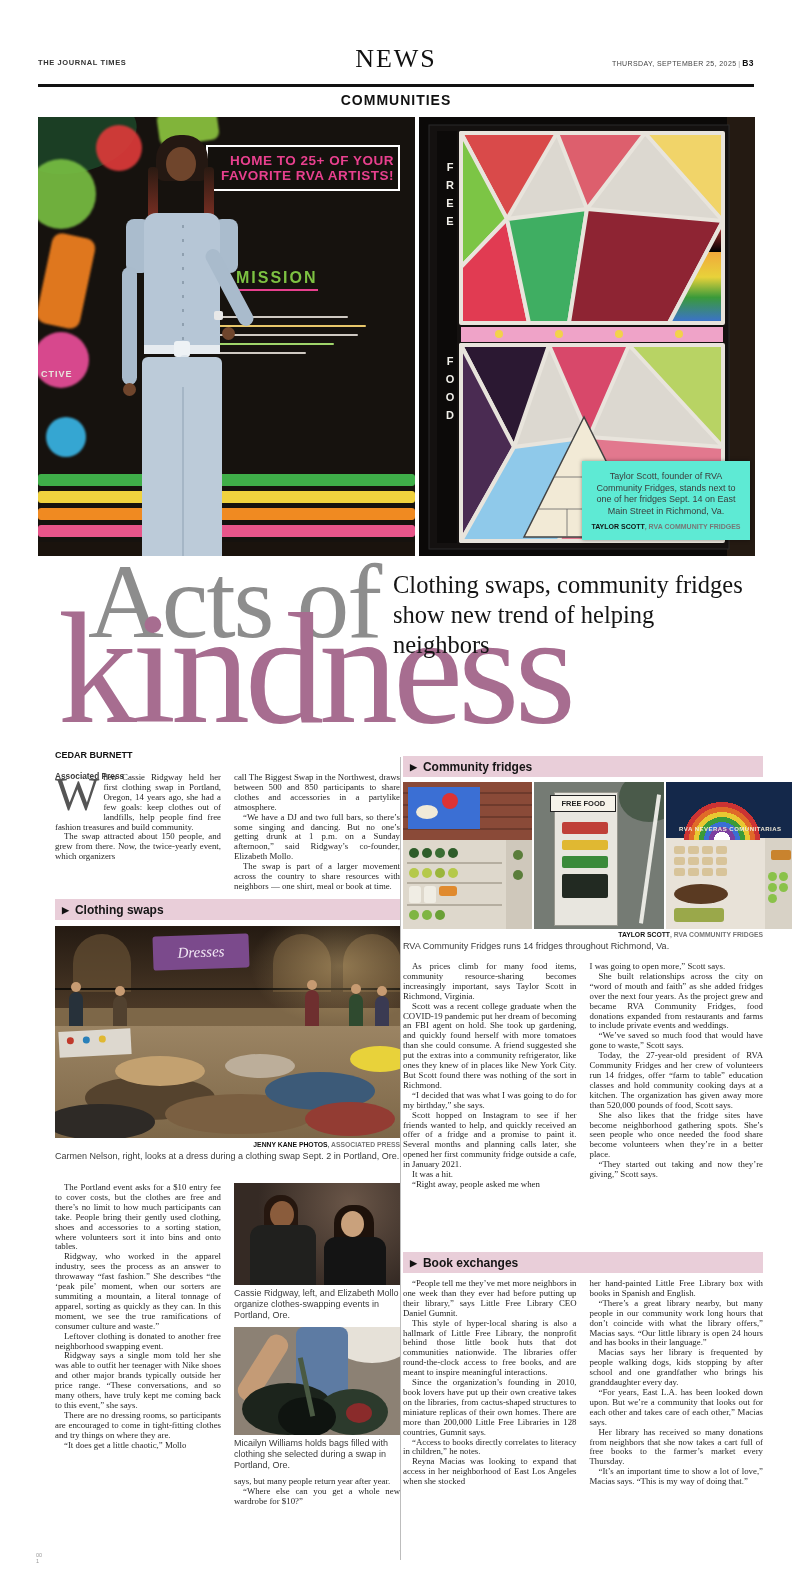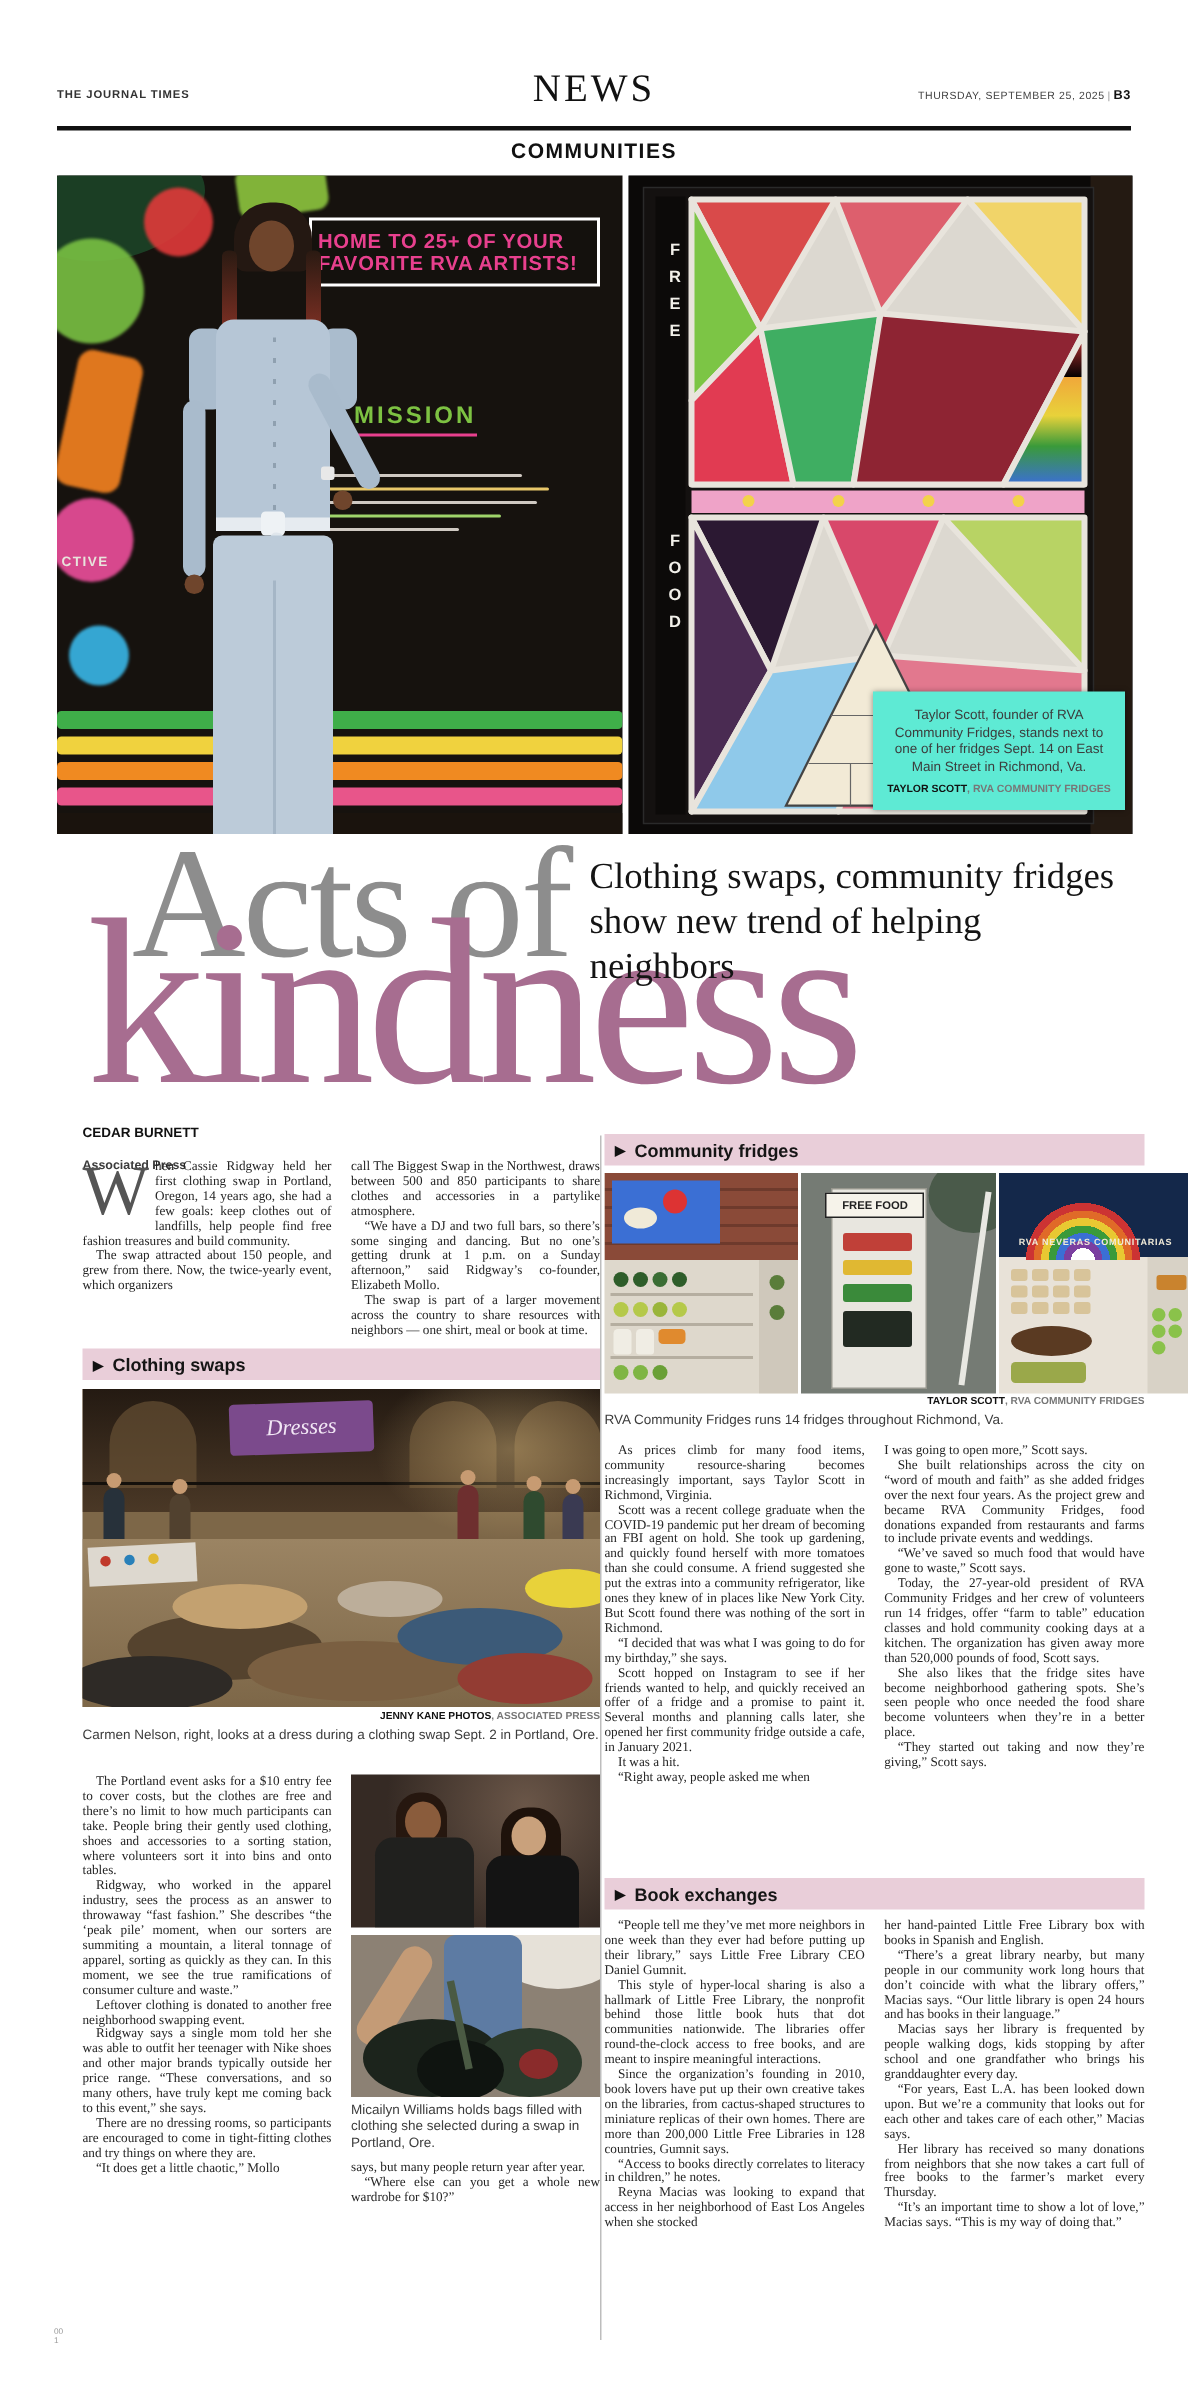--- a/index.html
+++ b/index.html
@@ -12,21 +12,21 @@
   .mast-right .pg{font-weight:bold;font-size:8.5px;color:#111;}
   .mast-right .sep::before{content:"\2009|\2009";color:#999;}
   .mast-rule{position:absolute;left:38px;right:38px;top:84px;height:2.5px;background:#111;}
   .communities{position:absolute;left:0;right:0;top:92px;text-align:center;font:bold 14px "Liberation Sans",sans-serif;letter-spacing:1px;color:#111;}
   
   .hero{position:absolute;left:38px;top:117px;width:717px;height:439px;display:flex;gap:4px;}
   .hero-left{position:relative;width:377px;height:439px;background:#16120e;overflow:hidden;}
   .blob{position:absolute;border-radius:50%;filter:blur(1px);opacity:.9;}
   .palm{position:absolute;left:-20px;top:-15px;width:120px;height:70px;background:#1d4a2a;border-radius:50%;transform:rotate(-15deg);opacity:.8;}
   .sidetext{position:absolute;left:3px;top:240px;font:bold 9px "Liberation Sans",sans-serif;color:#e8e4dc;letter-spacing:1px;margin-top:12px;}
-  .shop-sign{position:absolute;left:168px;top:28px;width:182px;border:2px solid #fff;padding:6px 4px;text-align:left;
+  .shop-sign{position:absolute;left:168px;top:28px;width:182px;border:2px solid #fff;padding:6px 4px;text-align:right;
              font:bold 13.5px/15px "Liberation Sans",sans-serif;color:#e8408e;letter-spacing:.5px;background:rgba(20,16,12,.55);}
   .mission{position:absolute;left:198px;top:152px;font:bold 16px "Liberation Sans",sans-serif;color:#7dc242;letter-spacing:2px;border-bottom:2.5px solid #e8408e;padding-bottom:2px;}
   .scribbles{position:absolute;left:178px;top:192px;}
   .scribbles i{display:block;height:2px;background:#cfc9c2;margin:7px 0;border-radius:2px;}
   .bench{position:absolute;left:0;right:0;bottom:14px;z-index:1;}
   .bench i{display:block;height:12px;margin-bottom:5px;border-radius:3px;}
   .floorbar{position:absolute;left:0;right:0;bottom:0;height:14px;background:#1a130d;z-index:1;}
   .woman{position:absolute;left:80px;top:18px;width:180px;height:421px;z-index:2;}
   .w-hair{position:absolute;left:38px;top:0;width:52px;height:46px;background:#241812;border-radius:24px 24px 8px 8px;}
   .w-strand{position:absolute;top:32px;width:10px;height:88px;background:linear-gradient(#2a1a12,#8a3326 70%,#b0452e);border-radius:4px;}
@@ -317,20 +317,21 @@
       </div>
       <div>
         <div class="duo-photo">
           <div style="position:absolute;left:30px;top:12px;width:34px;height:30px;background:#26170f;border-radius:16px 16px 0 0;"></div>
           <div style="position:absolute;left:36px;top:18px;width:24px;height:27px;background:#8a5c3c;border-radius:50%;"></div>
           <div style="position:absolute;left:16px;top:42px;width:66px;height:60px;background:#20201e;border-radius:12px 12px 0 0;"></div>
           <div style="position:absolute;left:100px;top:22px;width:40px;height:54px;background:#1e120b;border-radius:18px 18px 4px 4px;"></div>
           <div style="position:absolute;left:107px;top:28px;width:23px;height:26px;background:#c9a17c;border-radius:50%;"></div>
           <div style="position:absolute;left:90px;top:54px;width:62px;height:48px;background:#141414;border-radius:12px 12px 0 0;"></div>
         </div>
+        <div class="caption cap-mid">Cassie Ridgway, left, and Elizabeth Mollo organize clothes-swapping events in Portland, Ore.</div>
         <div class="bags-photo">
           <div style="position:absolute;right:-12px;top:-10px;width:80px;height:46px;background:#e6e1d8;border-radius:50%;"></div>
           <div style="position:absolute;left:62px;top:0;width:52px;height:72px;background:#5d7ba3;border-radius:8px;"></div>
           <div style="position:absolute;left:18px;top:4px;width:22px;height:74px;background:#c49b76;border-radius:10px;transform:rotate(32deg);"></div>
           <div style="position:absolute;left:8px;top:56px;width:92px;height:52px;background:#1c241c;border-radius:50%;"></div>
           <div style="position:absolute;left:84px;top:62px;width:70px;height:46px;background:#2c3a2c;border-radius:50%;"></div>
           <div style="position:absolute;left:44px;top:70px;width:58px;height:40px;background:#0f1410;border-radius:50%;"></div>
           <div style="position:absolute;left:112px;top:76px;width:26px;height:20px;background:#8a2b2b;border-radius:50%;"></div>
           <div style="position:absolute;left:70px;top:30px;width:5px;height:60px;background:#4a5a43;transform:rotate(-12deg);"></div>
         </div>

